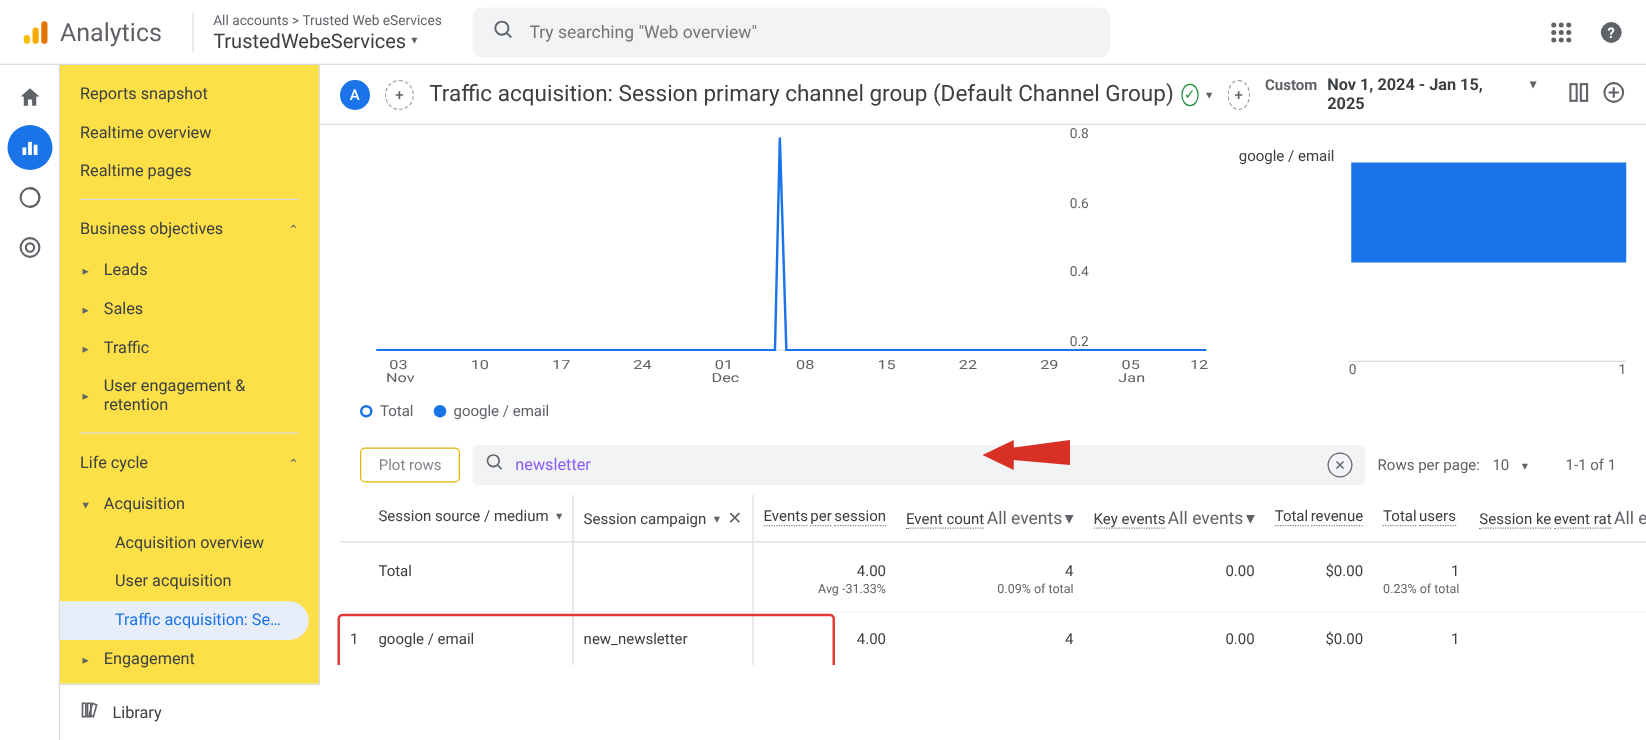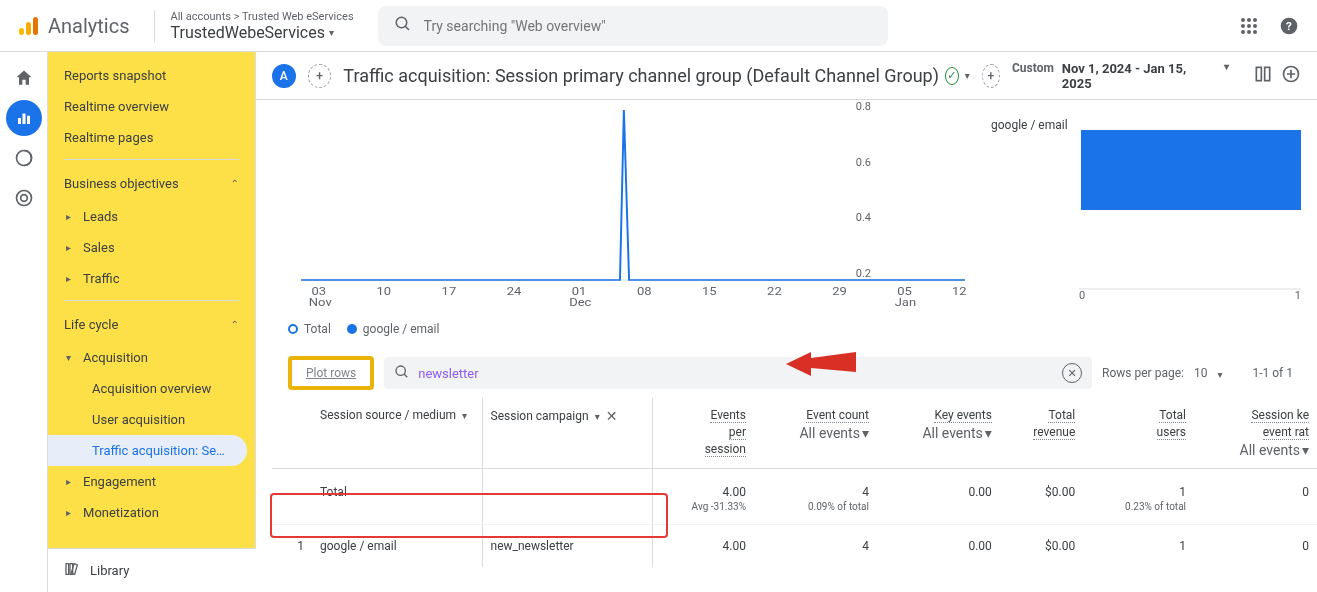--- a/index.html
+++ b/index.html
@@ -55,36 +55,36 @@
 .y-labels { position: absolute; right: 120px; top: 0; height: 180px; display: flex; flex-direction: column; justify-content: space-between; font-size: 11px; color: #5f6368; text-align: right; }
 .bar-chart { width: 310px; height: 210px; position: relative; }
 .bar-chart .bar { position: absolute; background: #1a73e8; }
 .bar-axis { position: absolute; bottom: 8px; font-size: 11px; color: #5f6368; }
 .legend-row { display: flex; gap: 16px; padding: 4px 32px 12px; font-size: 12px; color: #5f6368; align-items: center; }
 .legend-item { display: flex; align-items: center; gap: 6px; }
 .legend-marker { width: 10px; height: 10px; border-radius: 50%; }
 
 
 .table-controls { display: flex; align-items: center; padding: 8px 24px 8px 32px; gap: 10px; position: relative; }
-.plot-rows-btn { border: 4px solid #eab308; background: #fff; padding: 6px 14px; border-radius: 4px; font-size: 12px; color: #80868b; cursor: pointer; text-decoration: underline; }
+.plot-rows-btn { border: 1px solid #eab308; background: #fff; padding: 6px 14px; border-radius: 4px; font-size: 12px; color: #80868b; cursor: pointer; }
 .search-wrap { flex: 1; display: flex; align-items: center; background: #f1f3f4; border-radius: 4px; padding: 6px 10px; gap: 8px; position: relative; }
 .search-wrap input { border: none; background: transparent; outline: none; font-size: 13px; flex: 1; color: #8b5cf6; }
 .clear-x { width: 20px; height: 20px; border: 1.5px solid #5f6368; border-radius: 50%; display: flex; align-items: center; justify-content: center; font-size: 11px; color: #5f6368; cursor: pointer; }
 .rows-per-page { margin-left: auto; display: flex; align-items: flex-end; gap: 10px; font-size: 12px; color: #5f6368; }
 
 
 .red-arrow { position: absolute; left: 530px; top: -4px; pointer-events: none; z-index: 10; }
 
 
 .table-wrap { padding: 0 0 0 16px; position: relative; overflow-x: auto; }
 table { border-collapse: collapse; width: 100%; font-size: 12px; }
 th, td { padding: 10px 8px; text-align: right; white-space: nowrap; color: #3c4043; }
 th { font-weight: 400; vertical-align: top; border-bottom: 1px solid #dadce0; }
 .dim-col { text-align: left; }
-.col-header { display: flex; flex-direction: column; align-items: flex-end; gap: 2px; }
+.col-header { display: flex; flex-direction: row; align-items: flex-end; gap: 2px; }
 .col-header .main-label { color: #3c4043; }
 .col-header .sub-label { color: #5f6368; font-size: 14px; display: flex; align-items: center; gap: 2px; }
 .dotted { border-bottom: 1px dotted #80868b; }
 .sub-stat { font-size: 10px; color: #5f6368; display: block; margin-top: 2px; }
 .highlight-box { position: absolute; border: 2px solid #e53935; border-radius: 4px; pointer-events: none; }
 .dim-header { display: flex; align-items: center; gap: 6px; color: #3c4043; }
 .remove-x { font-size: 14px; color: #5f6368; cursor: pointer; }
 .vsep { border-left: 1px solid #dadce0; }
 tbody tr.total-row td { border-bottom: 1px solid #f1f3f4; padding-top: 16px; padding-bottom: 12px; vertical-align: top; }
 tbody tr.data-row td { padding-top: 14px; padding-bottom: 14px; }
@@ -181,20 +181,23 @@
     <span class="chevron">⌃</span>
   </div>
   <div class="sidebar-sub with-caret">
       <span>Leads</span>
     </div>
   <div class="sidebar-sub with-caret">
       <span>Sales</span>
     </div>
   <div class="sidebar-sub with-caret">
       <span>Traffic</span>
+    </div>
+  <div class="sidebar-sub with-caret">
+      <span>User engagement &amp; retention</span>
     </div>
   <div class="sidebar-divider"></div>
   <div class="sidebar-section">
     <span>Life cycle</span>
     <span class="chevron">⌃</span>
   </div>
   <div class="sidebar-sub with-caret expanded">
       <span>Acquisition</span>
     </div>
   <div class="sidebar-deep">Acquisition overview</div>

